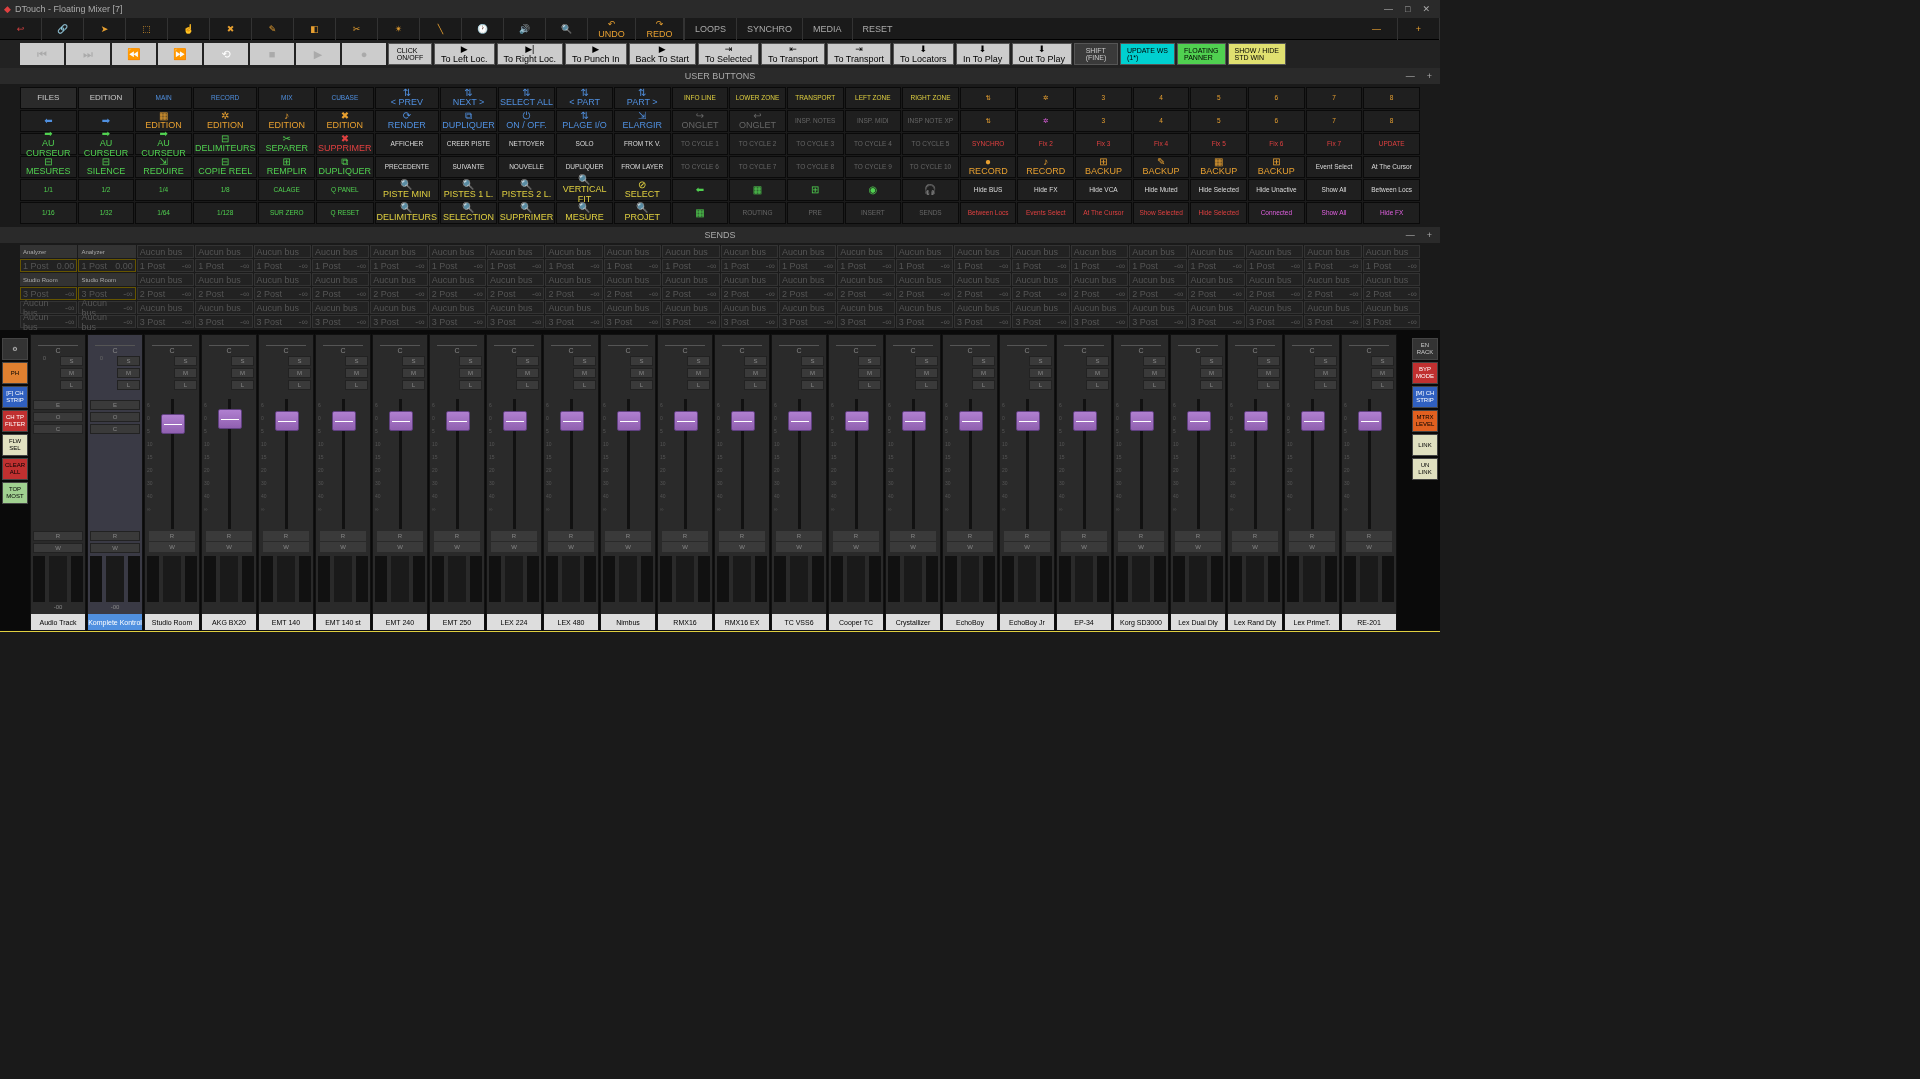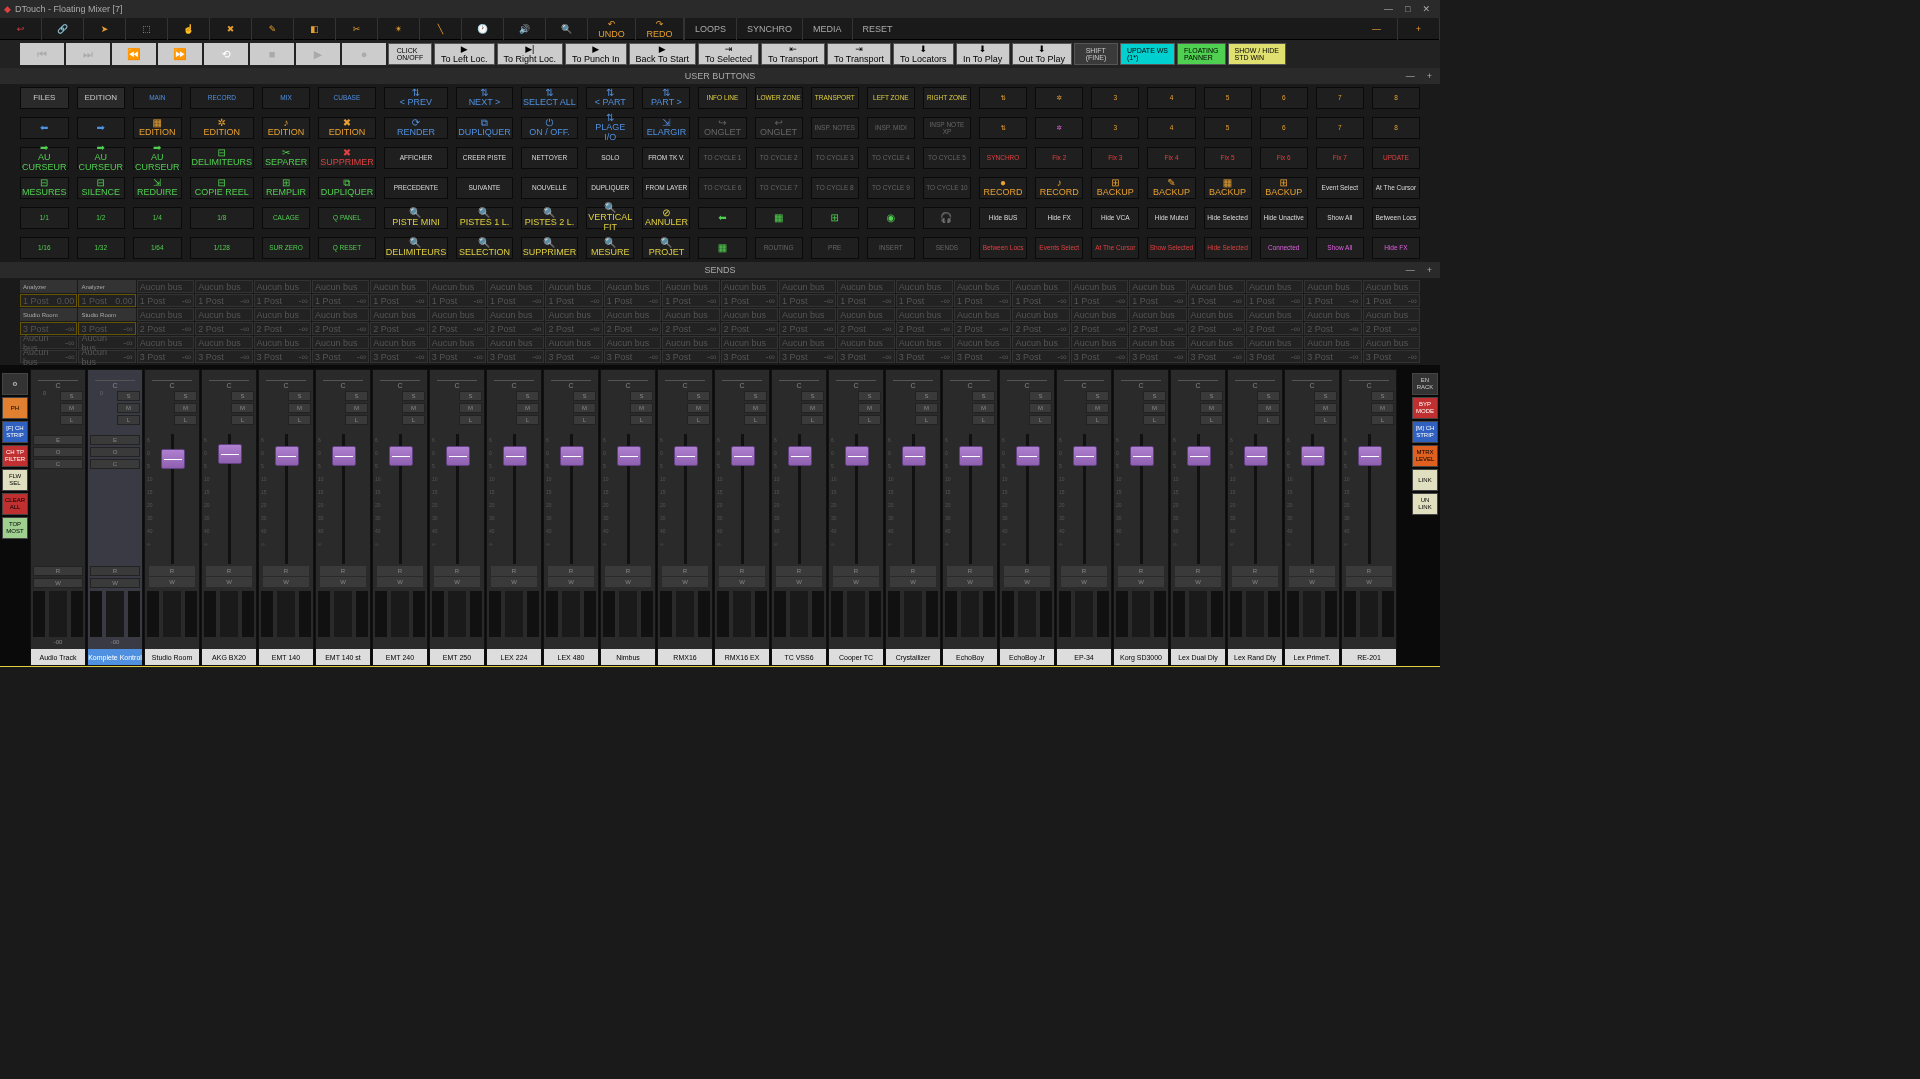--- a/index.html
+++ b/index.html
@@ -16,21 +16,21 @@
 .tc-btn{height:22px;background:#ccc;border:1px solid #555;display:flex;flex-direction:column;align-items:center;justify-content:center;font-size:7px;color:#000;padding:0 6px;min-width:44px}
 .tc-btn.wide{min-width:54px}
 .tc-btn.dark{background:#3a3a3a;color:#ccc}
 .tc-btn.cyan{background:#00d0d0;color:#000}
 .tc-btn.green{background:#50d050;color:#000}
 .tc-btn.yellow{background:#e0e070;color:#000}
 .tc-play{width:44px;height:22px;background:#ccc;display:flex;align-items:center;justify-content:center;font-size:11px}
 .section-hdr{height:16px;background:#2a2a2a;color:#aaa;text-align:center;font-size:9px;line-height:16px;position:relative}
 .section-hdr .mp{position:absolute;right:8px;top:0;display:flex;gap:12px}
 .userbtns{background:#1a1a1a;padding:3px 20px}
-.ub-grid{display:grid;grid-template-columns:repeat(24,1fr);gap:8px}
+.ub-grid{display:grid;grid-template-columns:repeat(24,1fr);gap:1px}
 .ub-cell{height:22px;display:flex;flex-direction:column;align-items:center;justify-content:center;font-size:6.5px;text-align:center;background:#1f1f1f;border:1px solid #0a0a0a;line-height:1.1;padding:1px}
 .ub-cell.hdr{background:#2a2a2a;color:#ccc;font-size:8px}
 .ub-cell .ico{font-size:10px;line-height:1}
 .c-blue{color:#5090e0}.c-orange{color:#e8a030}.c-green{color:#50d050}.c-red{color:#e04040}.c-yellow{color:#e0d040}.c-white{color:#ddd}.c-dim{color:#666}.c-pink{color:#e060e0}
 .sends{background:#1a1a1a;padding:2px 20px}
 .sends-grid{display:grid;grid-template-columns:repeat(24,1fr);gap:1px}
 .send-col{display:flex;flex-direction:column;gap:1px}
 .send-slot{height:13px;background:#222;border:1px solid #333;display:flex;font-size:6px;color:#555;align-items:center;padding:0 2px;justify-content:space-between}
 .send-slot.hdr{background:#333;color:#aaa}
 .send-slot.on{border-color:#665500}
@@ -400,21 +400,21 @@
       <div class="ub-cell c-yellow">
         <span class="ico">🔍</span>
         <span>PISTES 2 L.</span>
       </div>
       <div class="ub-cell c-yellow">
         <span class="ico">🔍</span>
         <span>VERTICAL FIT</span>
       </div>
       <div class="ub-cell c-yellow">
         <span class="ico">⊘</span>
-        <span>ANNULER</span>
+        <span>SELECT</span>
       </div>
       <div class="ub-cell c-green">
         <span class="ico">⬅</span>
       </div>
       <div class="ub-cell c-green">
         <span class="ico">▦</span>
       </div>
       <div class="ub-cell c-green">
         <span class="ico">⊞</span>
       </div>

